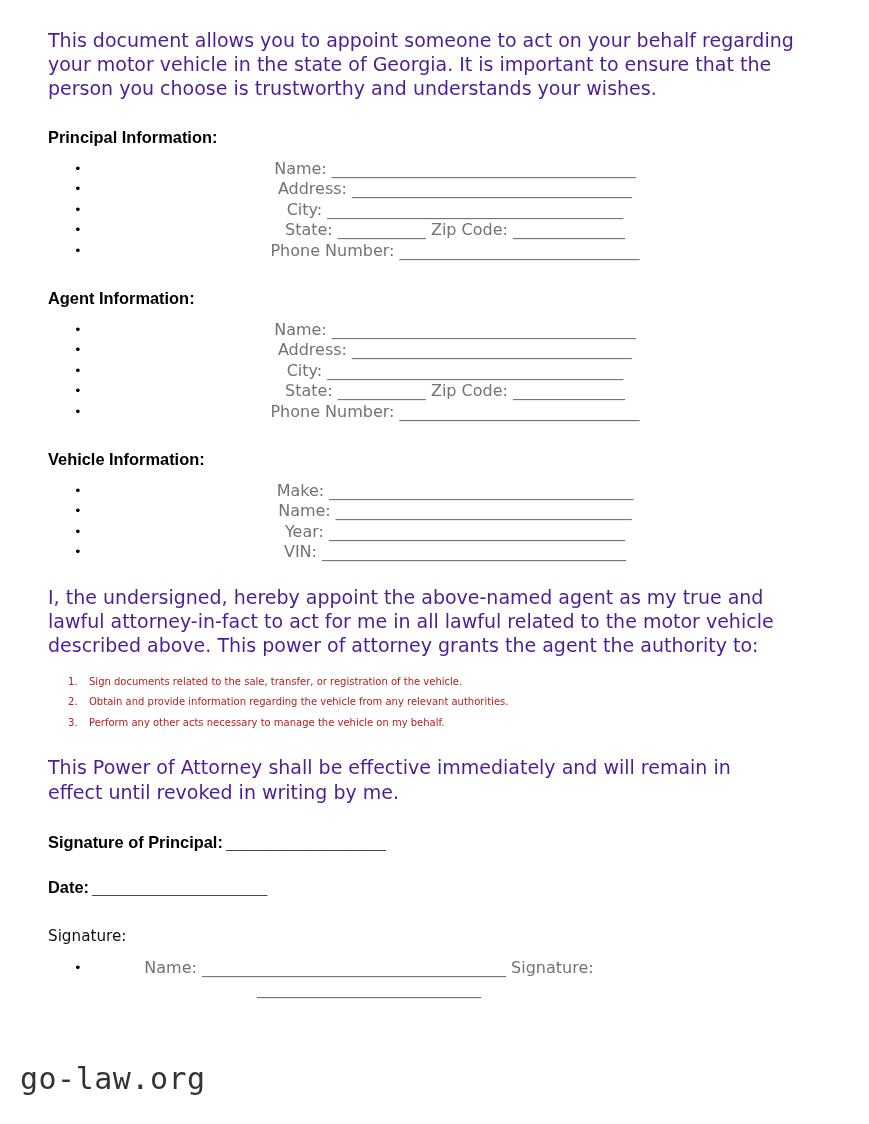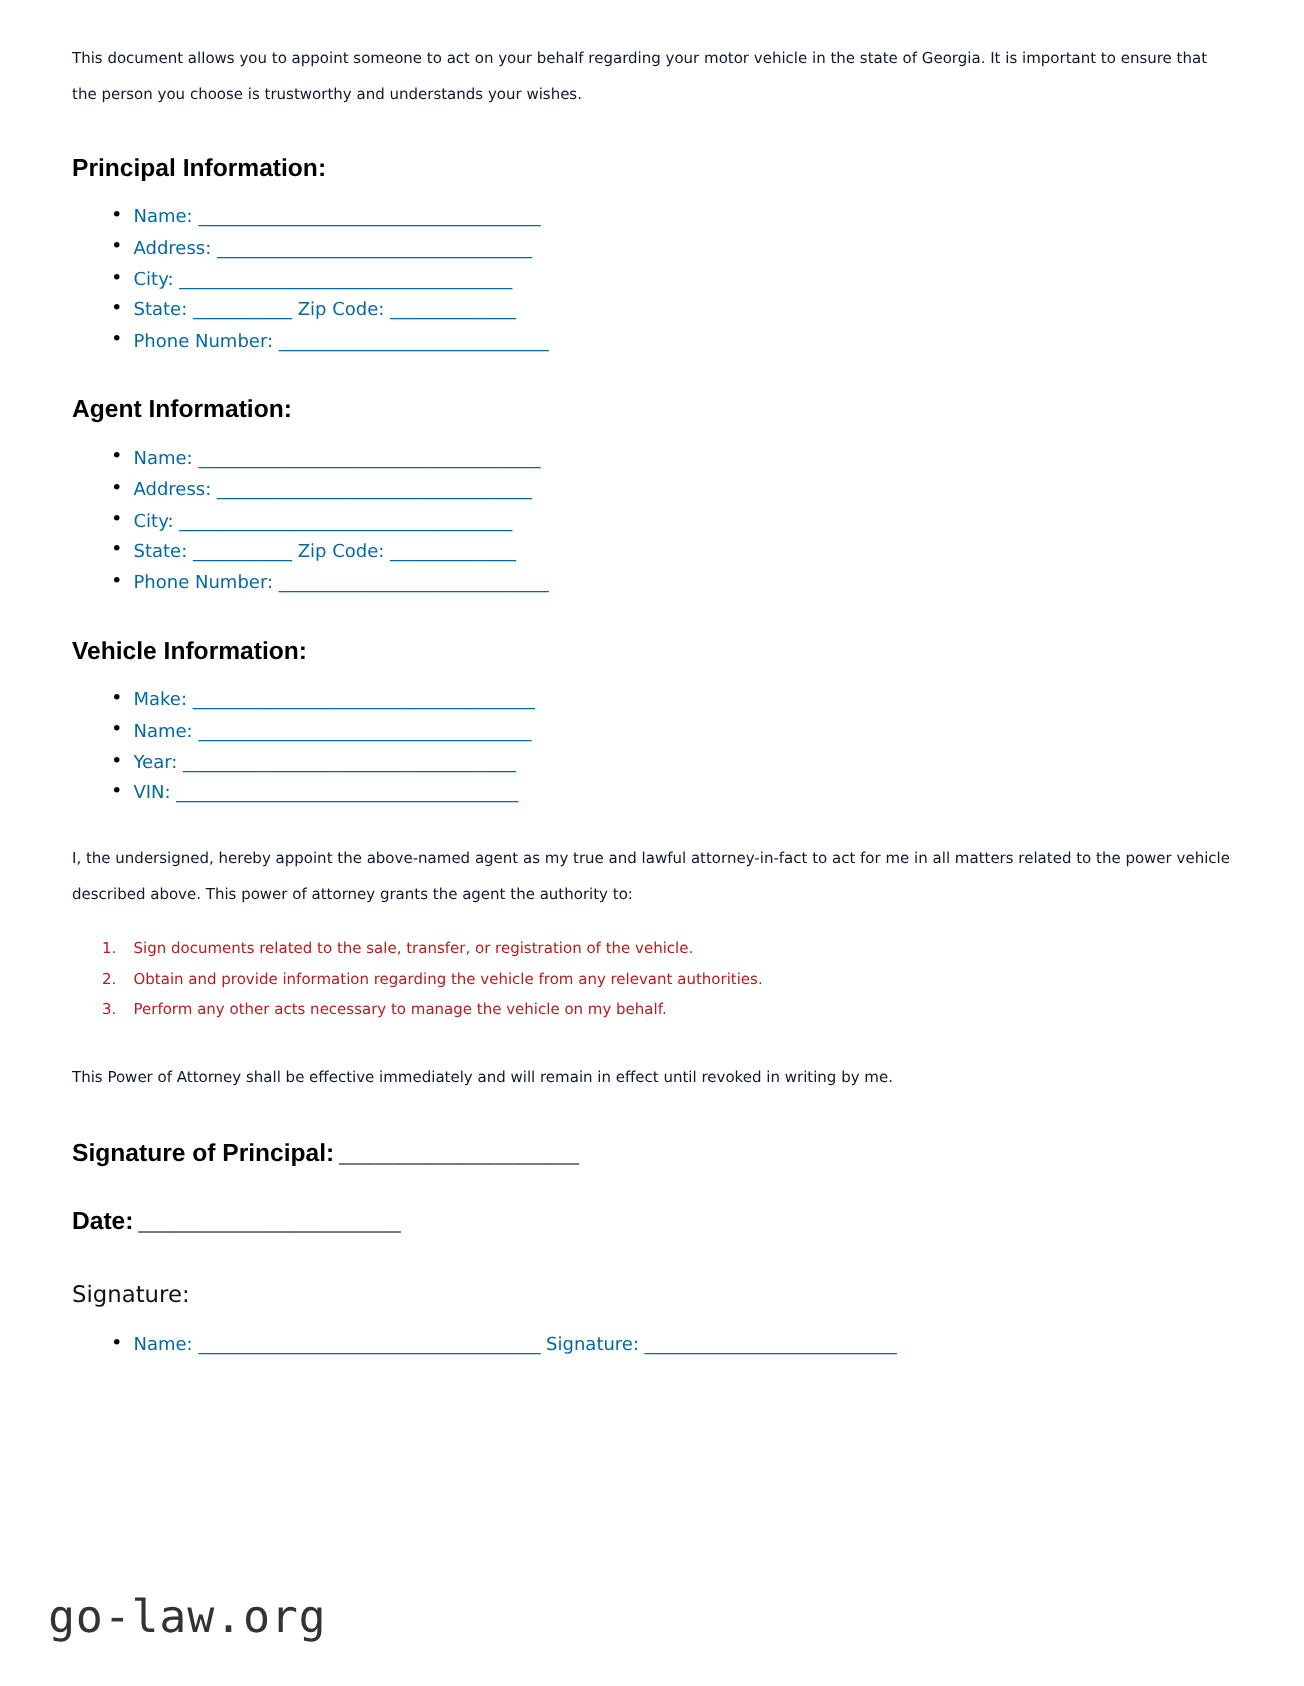--- a/index.html
+++ b/index.html
@@ -31,24 +31,24 @@
     font-size: 37px;
     line-height: 41px;
     letter-spacing: -0.4px;
     margin: 0;
     padding-top: 55px;
     width: 640px;
     color: #000;
   }
   p.para {
     font-family: "DejaVu Sans", sans-serif;
-    font-size: 10px;
+    font-size: 19px;
     line-height: 24.2px;
     margin: 0;
-    color: #0f172a;
+    color: #4c1d95;
   }
   .intro { padding-top: 28px; width: 775px; }
   .body-para { padding-top: 22px; width: 772px; }
   .closing-para { padding-top: 22px; width: 730px; }
 
   h2.section-heading {
     font-family: "Liberation Sans", sans-serif;
     font-weight: bold;
     font-size: 16.4px;
     line-height: 20px;
@@ -58,25 +58,26 @@
   }
 
   ul.fields {
     list-style: none;
     margin: 0;
     padding: 12px 0 0 0;
   }
   ul.fields li {
     position: relative;
     font-family: "DejaVu Sans", sans-serif;
-    font-size: 12px;
+    font-size: 16px;
     line-height: 20.6px;
     padding-left: 41px;
-    color: #0369a1;
+    color: #737373;
     white-space: nowrap;
+    text-align: center;
   }
   ul.fields li::before {
     content: "\2022";
     position: absolute;
     left: 26px;
     top: 0;
     font-size: 13px;
     line-height: 20.6px;
     color: #000;
   }
@@ -125,21 +126,21 @@
   .witness-label {
     font-family: "DejaVu Sans", sans-serif;
     font-size: 15.2px;
     line-height: 20.6px;
     padding-top: 26px;
     color: #111;
   }
 
   .footer-mark {
     position: absolute;
-    left: 32px;
+    left: 20px;
     top: 1062px;
     font-family: "DejaVu Sans Mono", monospace;
     font-size: 30px;
     line-height: 34px;
     color: #333333;
     letter-spacing: 0.5px;
   }
 </style>
 </head>
 <body>
@@ -168,21 +169,21 @@
   </ul>
 
   <h2 class="section-heading">Vehicle Information:</h2>
   <ul class="fields">
     <li>Make: ______________________________________</li>
     <li>Name: _____________________________________</li>
     <li>Year: _____________________________________</li>
     <li>VIN: ______________________________________</li>
   </ul>
 
-  <p class="para body-para">I, the undersigned, hereby appoint the above-named agent as my true and lawful attorney-in-fact to act for me in all matters related to the power vehicle described above. This power of attorney grants the agent the authority to:</p>
+  <p class="para body-para">I, the undersigned, hereby appoint the above-named agent as my true and lawful attorney-in-fact to act for me in all lawful related to the motor vehicle described above. This power of attorney grants the agent the authority to:</p>
 
   <ol class="authority">
     <li>Sign documents related to the sale, transfer, or registration of the vehicle.</li>
     <li>Obtain and provide information regarding the vehicle from any relevant authorities.</li>
     <li>Perform any other acts necessary to manage the vehicle on my behalf.</li>
   </ol>
 
   <p class="para closing-para">This Power of Attorney shall be effective immediately and will remain in effect until revoked in writing by me.</p>
 
   <div class="sig-line sig-principal"><span>Signature of Principal:</span><span class="blank"> ________________________________</span></div>

